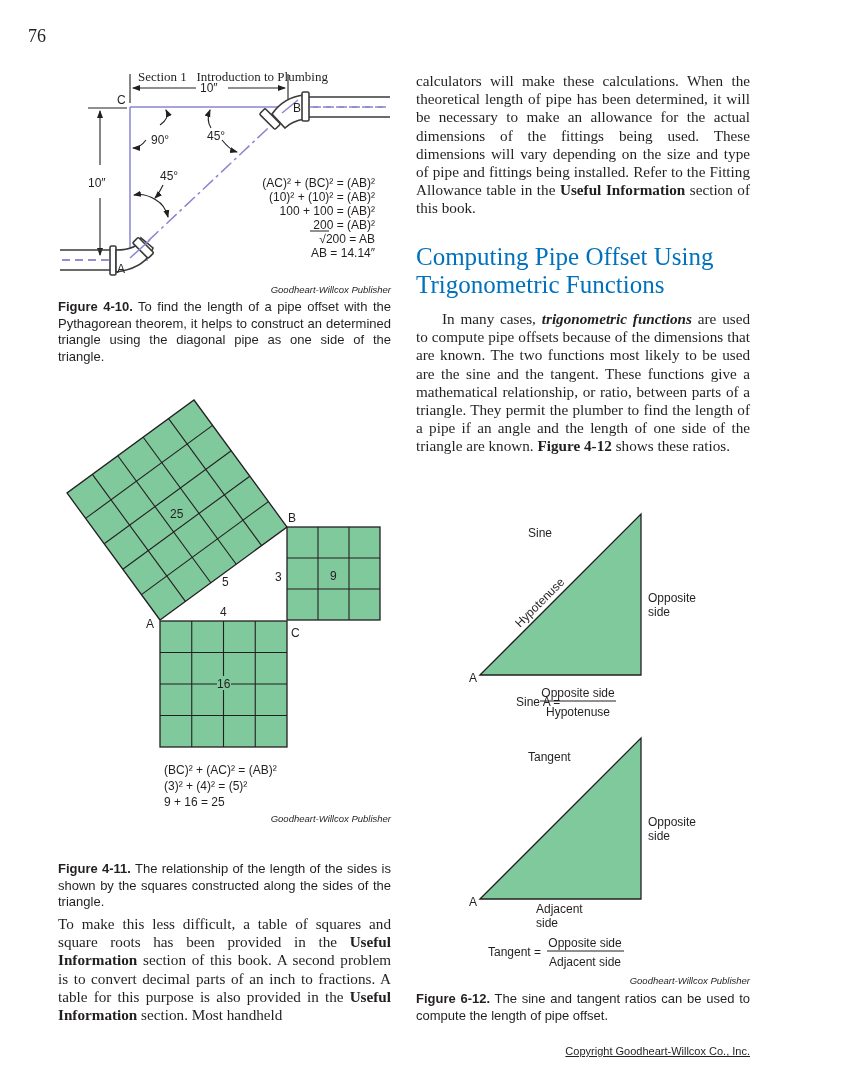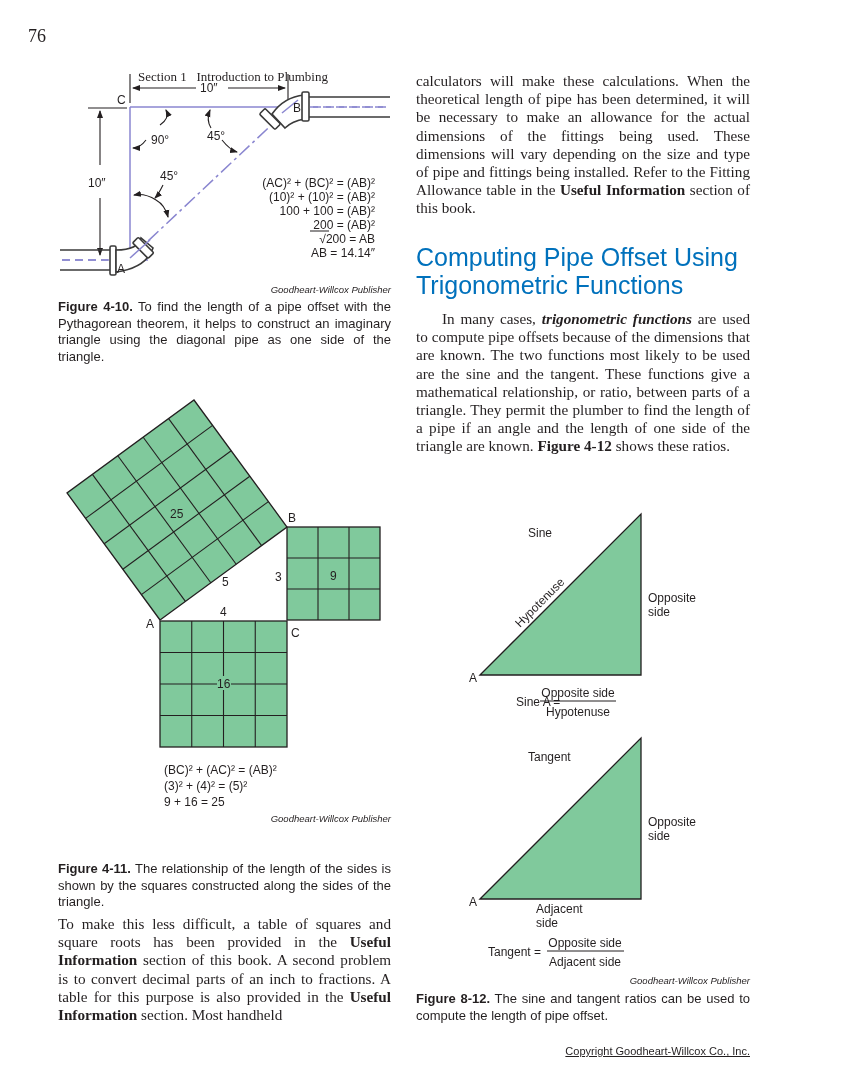--- a/index.html
+++ b/index.html
@@ -4,21 +4,21 @@
 <style>
   html, body { margin:0; padding:0; background:#fff; }
   body { width:849px; height:1087px; position:relative; overflow:hidden; color:#231f20; }
   .abs { position:absolute; }
   .serif { font-family: "Liberation Serif", "DejaVu Serif", serif; }
   .sans { font-family: "Liberation Sans", "DejaVu Sans", sans-serif; }
   .page-num { left:28px; top:26px; font-size:18px;text-align:center; }
   .running-head { left:138px; top:30px; font-size:13px; }
   .body-text { font-size:15.2px; line-height:18.2px; text-align:justify; text-align-last:left; }
   .body-text b { font-weight:bold; }
-  .heading { color:#0071bc; font-size:25px; line-height:28px; font-weight:normal; }
+  .heading { color:#0071bc; font-size:25px; line-height:28px; font-weight:normal;font-family:Liberation Serif, serif; }
   .caption { font-size:13px; line-height:16.6px; text-align:justify; }
   .caption .fig-label { font-weight:bold; }
   .credit { font-size:9.5px; font-style:italic; text-align:right; }
   .copyright { font-size:11px; text-align:right;text-decoration:underline; }
   svg text { font-family: "Liberation Sans", "DejaVu Sans", sans-serif; fill:#231f20; }
   .indent { text-indent:26px; }
 </style>
 </head>
 <body>
 
@@ -90,21 +90,21 @@
     <text x="375" y="187">(AC)² + (BC)² = (AB)²</text>
     <text x="375" y="201">(10)² + (10)² = (AB)²</text>
     <text x="375" y="215">100 + 100 = (AB)²</text>
     <text x="375" y="229" text-decoration="none">200 = (AB)²</text>
     <line x1="310" y1="231" x2="329" y2="231" stroke="#231f20" stroke-width="1"></line>
     <text x="375" y="243">√200 = AB</text>
     <text x="375" y="257">AB = 14.14″</text>
   </g>
 </svg>
 <div class="abs sans credit" style="left:200px;top:284px;width:191px;">Goodheart-Willcox Publisher</div>
-<div class="abs sans caption" style="left:58px;top:299px;width:333px;"><span class="fig-label">Figure 4-10.</span><span> To find the length of a pipe offset with the Pythagorean theorem, it helps to construct an imaginary triangle using the diagonal pipe as one side of the triangle.</span></div>
+<div class="abs sans caption" style="left:58px;top:299px;width:333px;"><span class="fig-label">Figure 4-10.</span><span> To find the length of a pipe offset with the Pythagorean theorem, it helps to construct an determined triangle using the diagonal pipe as one side of the triangle.</span></div>
 
 <svg class="abs" style="left:0;top:390px;" width="400" height="420" viewBox="0 390 400 420">
   <g stroke="#231f20" stroke-width="1.3" fill="#80c99c">
 
     <polygon points="160,620 287,527 194,400 67,493"></polygon>
 
     <rect x="287" y="527" width="93" height="93"></rect>
 
     <rect x="160" y="621" width="127" height="126"></rect>
   </g>
@@ -183,15 +183,15 @@
     <text x="469" y="906">A</text>
     <text x="536" y="913">Adjacent</text>
     <text x="536" y="927">side</text>
     <text x="488" y="956">Tangent =</text>
     <text x="585" y="947" text-anchor="middle">Opposite side</text>
     <line x1="547" y1="951" x2="624" y2="951" stroke="#231f20" stroke-width="1"></line>
     <text x="585" y="966" text-anchor="middle">Adjacent side</text>
   </g>
 </svg>
 <div class="abs sans credit" style="left:560px;top:975px;width:190px;">Goodheart-Willcox Publisher</div>
-<div class="abs sans caption" style="left:416px;top:991px;width:334px;"><span class="fig-label">Figure 8-12.</span><span> The sine and tangent ratios can be used to compute the length of pipe offset.</span></div>
+<div class="abs sans caption" style="left:416px;top:991px;width:334px;"><span class="fig-label">Figure 6-12.</span><span> The sine and tangent ratios can be used to compute the length of pipe offset.</span></div>
 
 <div class="abs sans copyright" style="left:500px;top:1045px;width:250px;">Copyright Goodheart-Willcox Co., Inc.</div>
 
 </body></html>

